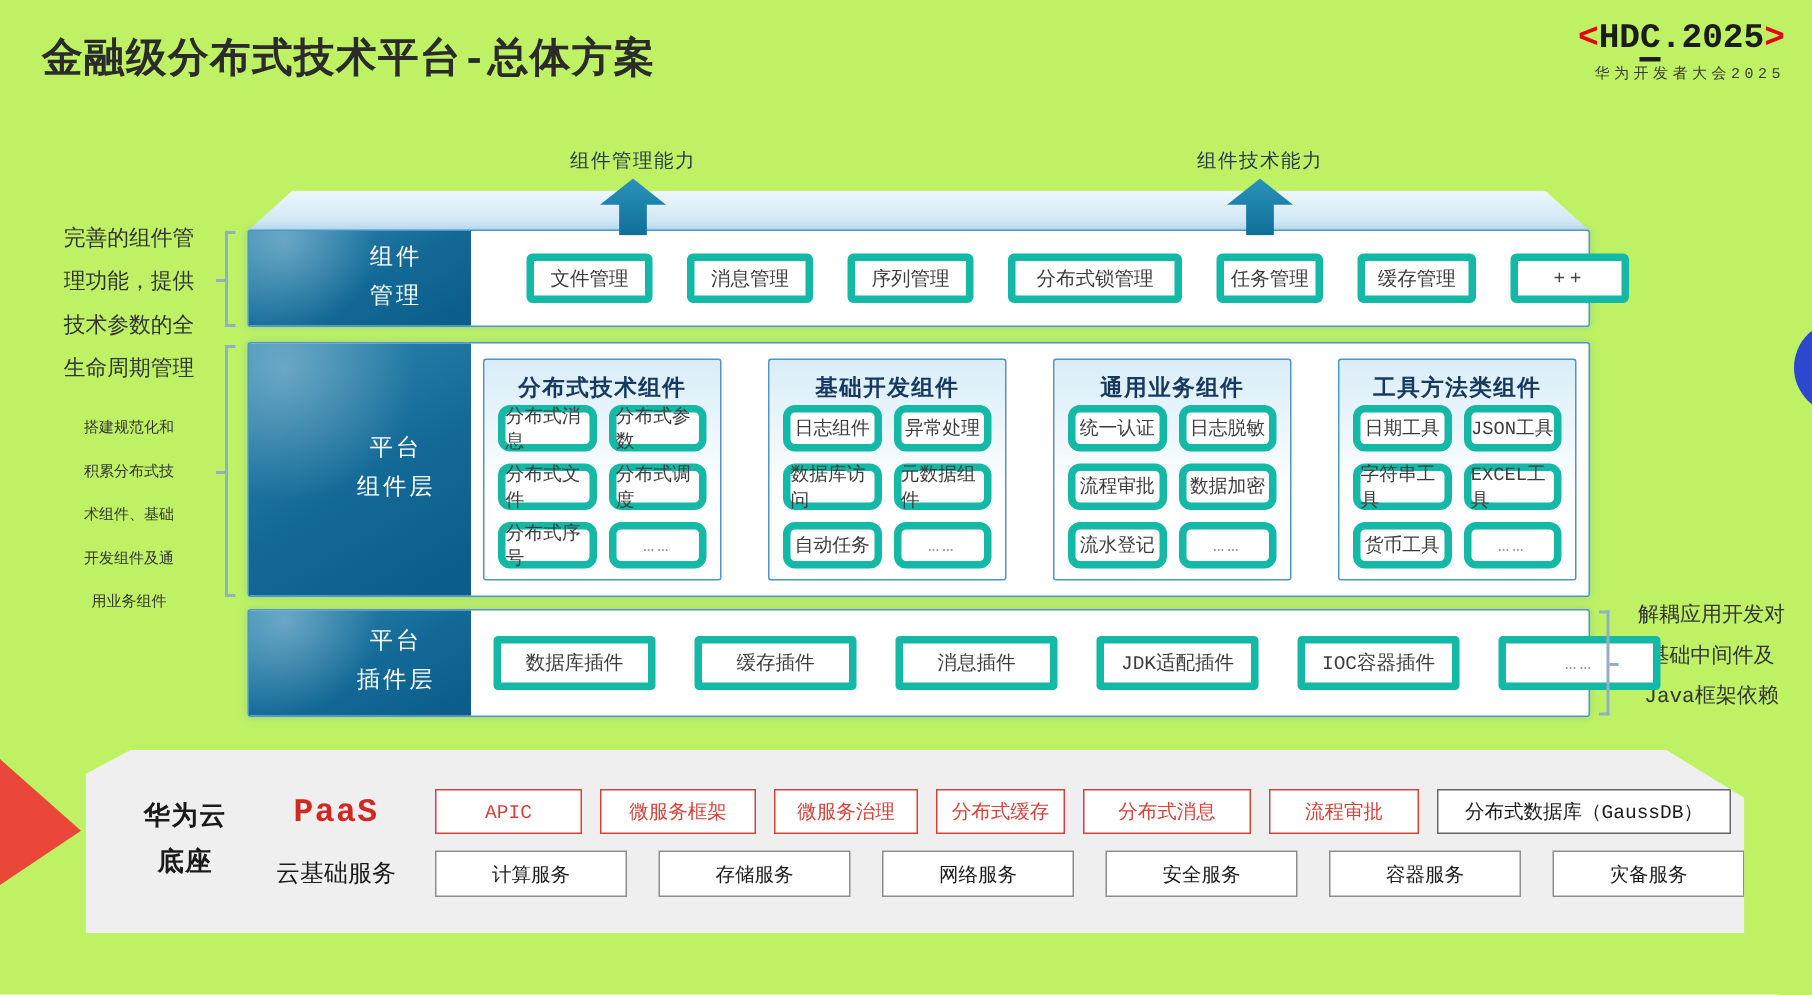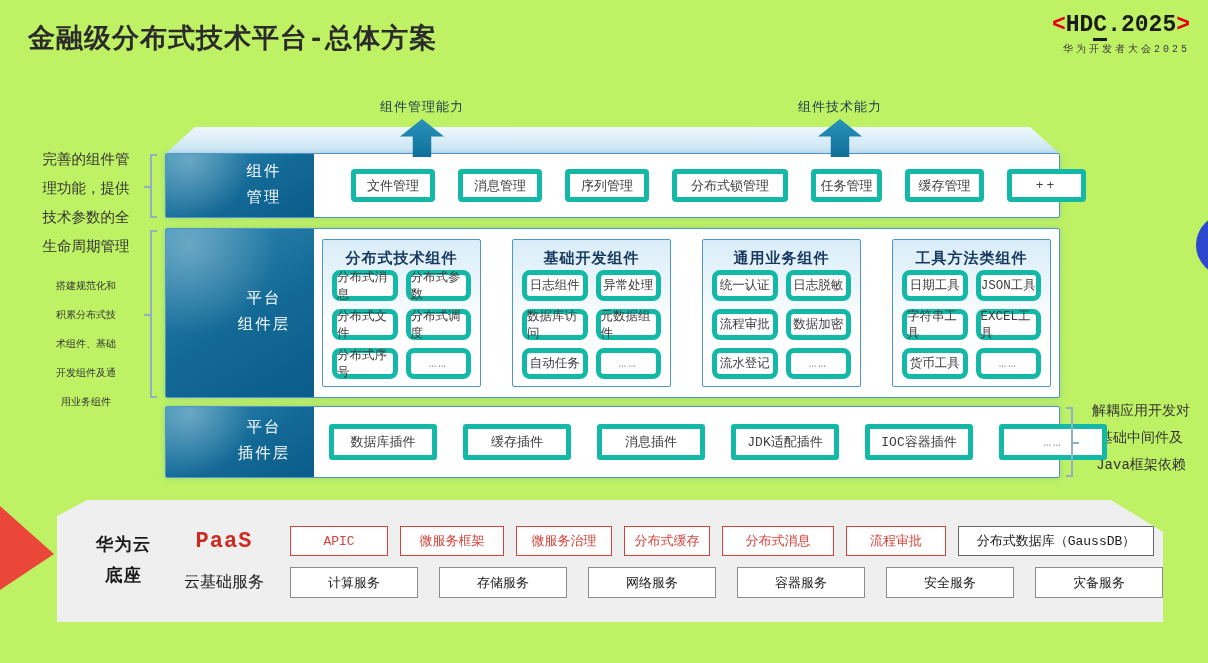--- a/index.html
+++ b/index.html
@@ -238,22 +238,22 @@
           <div class="fchip red" style="width:100px">流程审批</div>
           <div class="fchip neutral" style="width:196px">分布式数据库（GaussDB）</div>
         </div>
       </div>
       <div class="f-row">
         <div class="f-row-label cloud-label">云基础服务</div>
         <div class="f-chips cloud-chips">
           <div class="fchip gray">计算服务</div>
           <div class="fchip gray">存储服务</div>
           <div class="fchip gray">网络服务</div>
+          <div class="fchip gray">安全服务</div>
           <div class="fchip gray">容器服务</div>
-          <div class="fchip gray">安全服务</div>
           <div class="fchip gray">灾备服务</div>
         </div>
       </div>
     </div>
   </div>
 
   <div class="red-pointer"></div>
   <div class="blue-circle"></div>
 
 </div>

